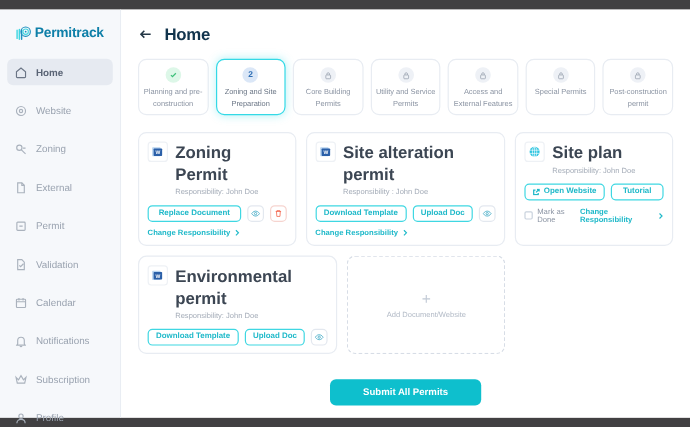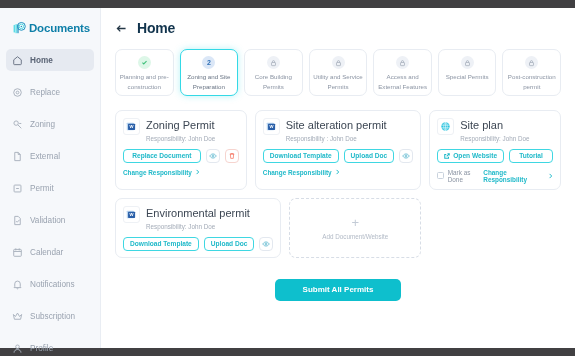--- a/index.html
+++ b/index.html
@@ -106,21 +106,21 @@
   }
   .card-head { display: flex; align-items: flex-start; gap: 6px; margin-bottom: 7px; }
   .file-ico {
     width: 17px; height: 17px; flex: 0 0 auto;
     border: 1px solid #eef1f5; border-radius: 3px;
     background: #fff;
     display: flex; align-items: center; justify-content: center;
   }
   .file-ico svg { width: 11px; height: 11px; display: block; }
   .card-titles { min-width: 0; }
-  .card-title { font-size: 11px; font-weight: normal; color: #3c4653; line-height: 1.3; }
+  .card-title { font-size: 14px; font-weight: bold; color: #3c4653; line-height: 1.3; }
   .card-sub { font-size: 6.3px; color: #a3abb7; margin-top: 2.5px; }
 
   .btn-row { display: flex; align-items: center; gap: 5px; }
   .btn {
     border: 1px solid #3fd7e2; border-radius: 4px;
     background: #ffffff; color: #1fb9c9;
     font-size: 6.6px; font-weight: bold;
     height: 14px; padding: 0 6px;
     display: flex; align-items: center; justify-content: center; gap: 3px;
     cursor: pointer; white-space: nowrap;
@@ -188,42 +188,42 @@
     <div class="logo-wrap">
       <span class="logo-mark">
         <svg viewBox="0 0 20 20">
           <path d="M3 16 V7 M5.5 17 V6" stroke="#3fd7e2" stroke-width="1.6" fill="none" stroke-linecap="round"></path>
           <path d="M8 17 V6.5" stroke="#1b8fbf" stroke-width="1.6" fill="none" stroke-linecap="round"></path>
           <circle cx="12.5" cy="8.5" r="5.2" stroke="#1b8fbf" stroke-width="1.3" fill="none"></circle>
           <circle cx="12.5" cy="8.5" r="3" stroke="#3fd7e2" stroke-width="1.2" fill="none"></circle>
           <circle cx="12.5" cy="8.5" r="1" fill="#1b8fbf"></circle>
         </svg>
       </span>
-      <span class="logo-text">Documents</span>
+      <span class="logo-text">Permitrack</span>
     </div>
 
     <div class="nav">
 
       <div class="nav-item active">
         <span class="nav-ico">
           <svg viewBox="0 0 16 16">
               <path d="M2.5 7 8 2.5 13.5 7v6a1 1 0 0 1-1 1h-9a1 1 0 0 1-1-1z"></path>
             </svg>
         </span>
         <span>Home</span>
       </div>
 
       <div class="nav-item">
         <span class="nav-ico">
           <svg viewBox="0 0 16 16">
               <circle cx="8" cy="8" r="5.5"></circle>
               <circle cx="8" cy="8" r="2"></circle>
             </svg>
         </span>
-        <span>Replace</span>
+        <span>Website</span>
       </div>
 
       <div class="nav-item">
         <span class="nav-ico">
           <svg viewBox="0 0 16 16">
               <circle cx="6" cy="6" r="3.2"></circle>
               <path d="M8.5 8.5 13.5 13.5"></path>
               <path d="M10.5 6.5h3"></path>
             </svg>
         </span>

